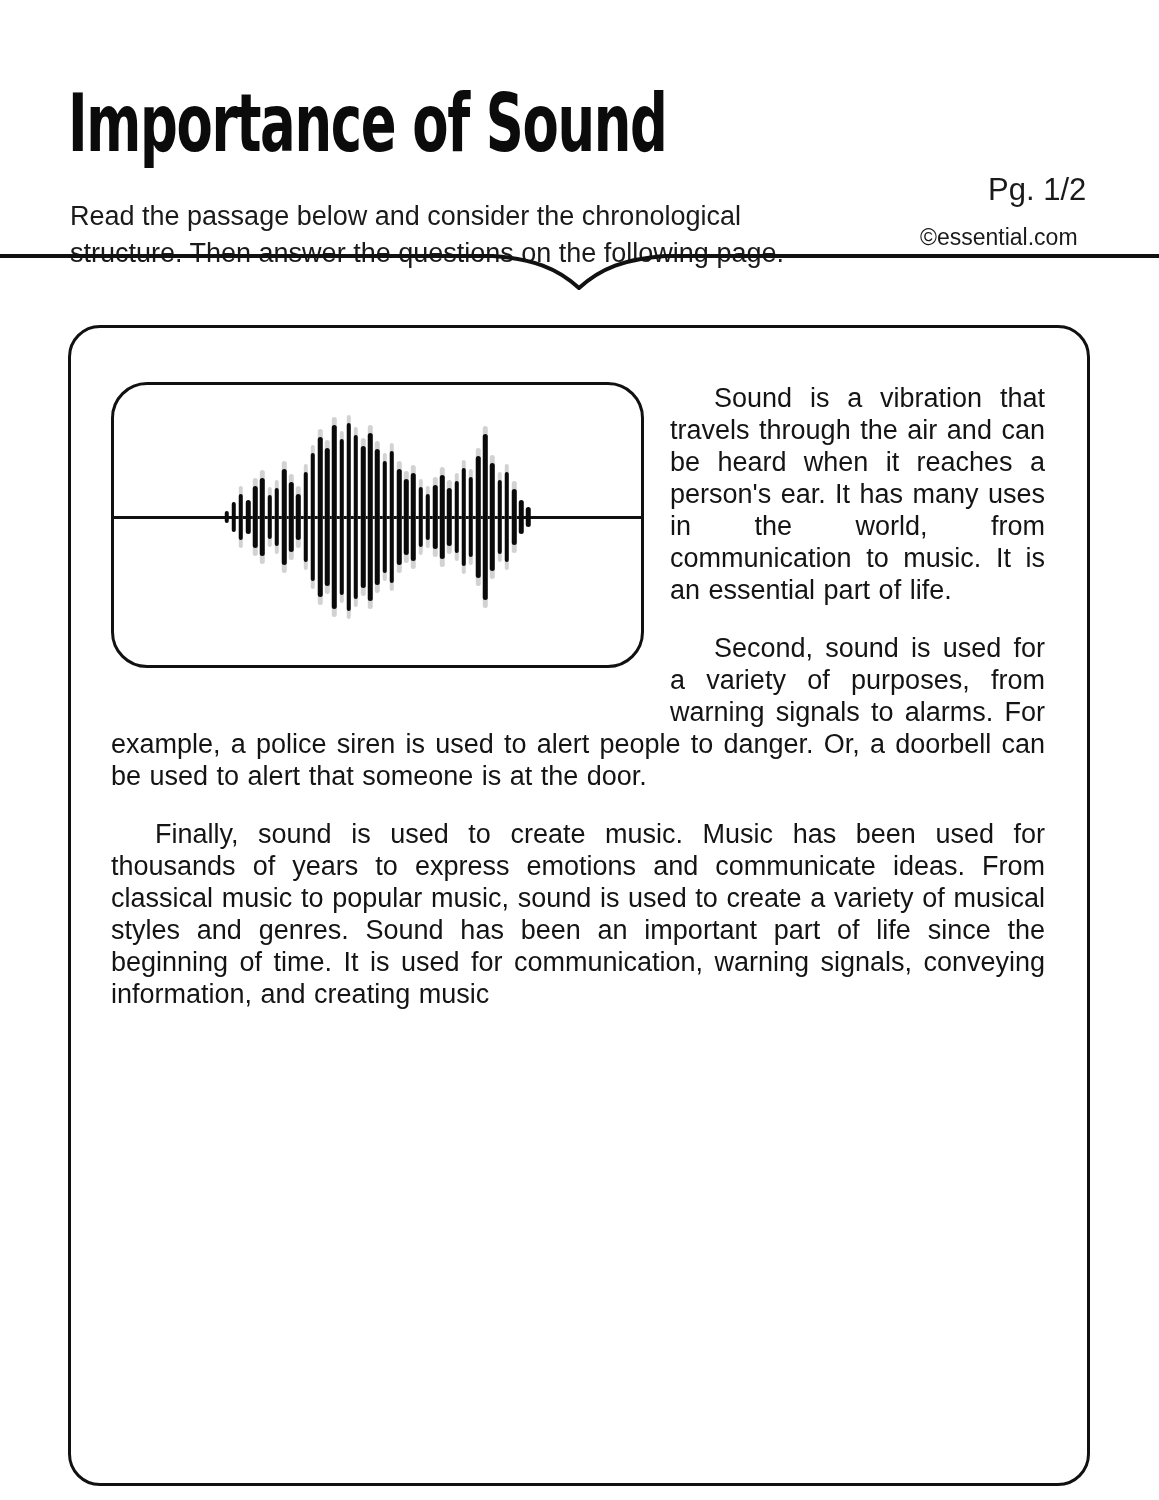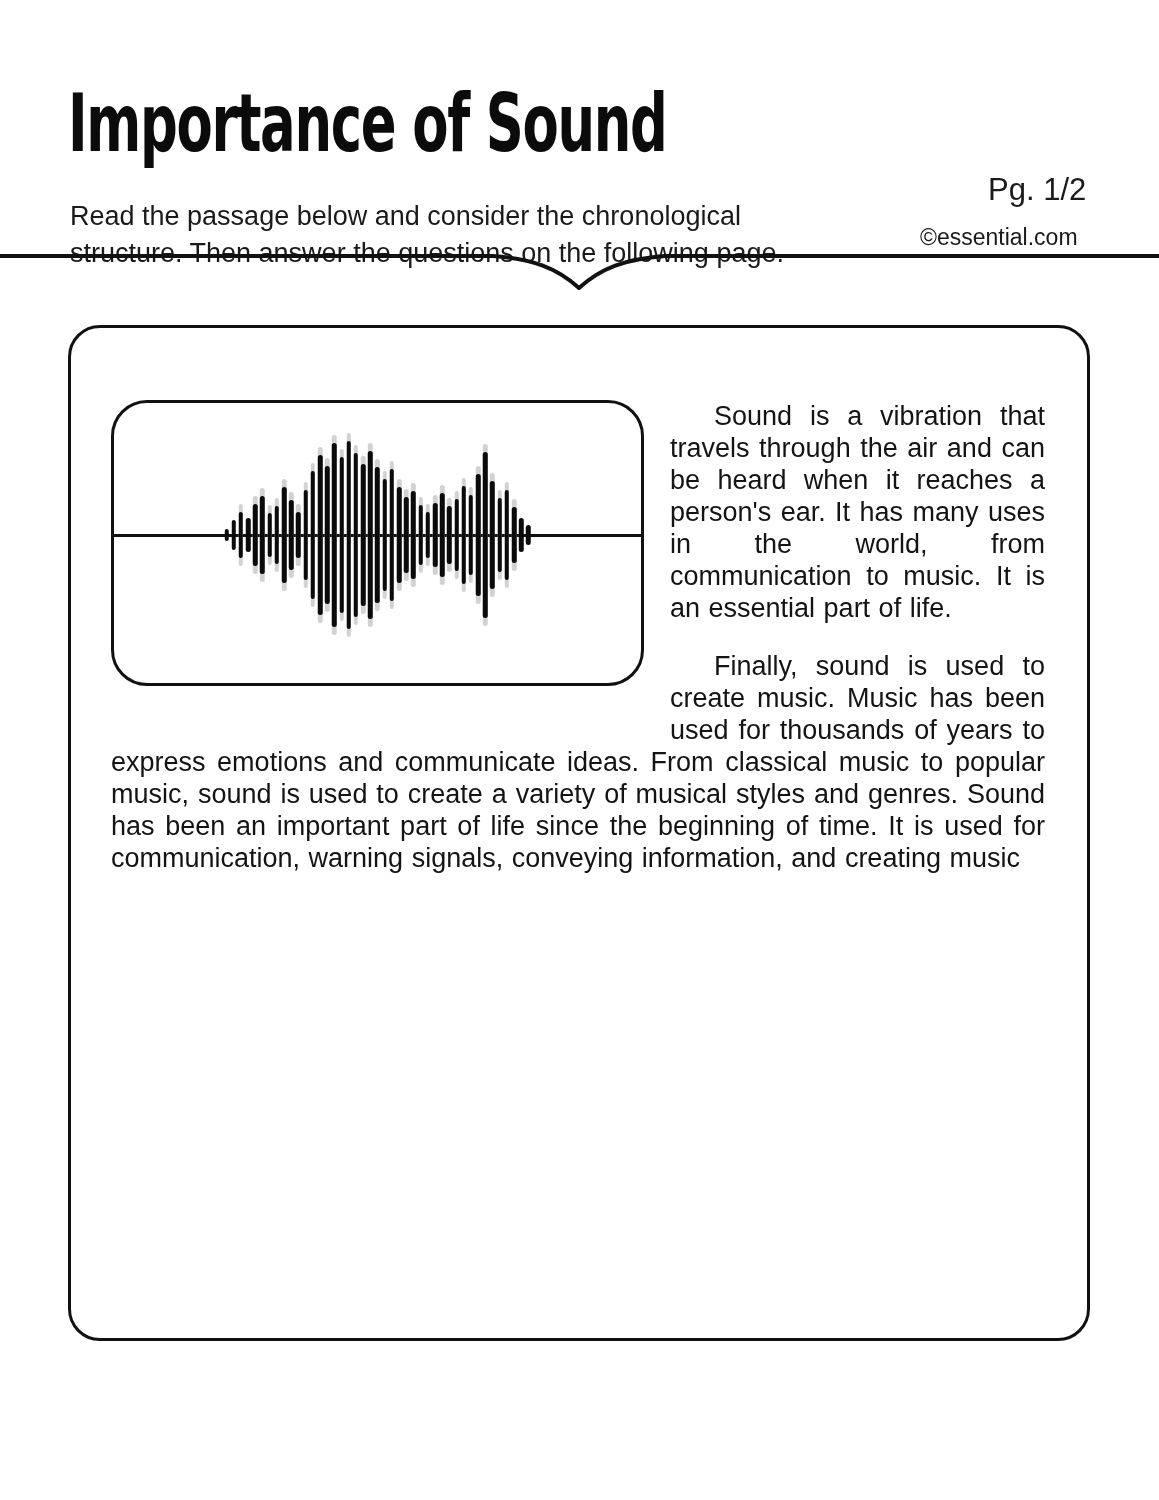--- a/index.html
+++ b/index.html
@@ -42,24 +42,24 @@
     white-space:nowrap;
   }
   .divider {
     position:absolute; left:0; top:252px;
     width:1159px; height:42px; display:block;
   }
 
   
   .passage-card {
     position:absolute; left:68px; top:325px;
-    width:1022px; height:1016px;
+    width:1022px; height:1161px;
     border:3px solid #111;
     border-radius:32px;
-    padding:72px 42px 0 40px;
+    padding:54px 42px 0 40px;
     background:#fff;
   }
 
   .wave-figure {
     float:left;
     width:533px; height:286px;
     border:3px solid #111;
     border-radius:36px;
     margin:0 26px 40px 0;
     position:relative;
@@ -280,14 +280,15 @@
         <div class="bar-wrap">
           <div class="bar" style="height: 34px; background: rgb(10, 10, 10);"></div>
         </div>
         <div class="bar-wrap">
           <div class="bar" style="height: 20px; background: rgb(10, 10, 10);"></div>
         </div>
       </div>
   </figure>
 
   <p class="para">Sound is a vibration that travels through the air and can be heard when it reaches a person's ear. It has many uses in the world, from communication to music. It is an essential part of life.</p>
+  <p class="para">Second, sound is used for a variety of purposes, from warning signals to alarms. For example, a police siren is used to alert people to danger. Or, a doorbell can be used to alert that someone is at the door.</p>
   <p class="para">Finally, sound is used to create music. Music has been used for thousands of years to express emotions and communicate ideas. From classical music to popular music, sound is used to create a variety of musical styles and genres. Sound has been an important part of life since the beginning of time. It is used for communication, warning signals, conveying information, and creating music</p>
 </section>
 
 </body></html>

